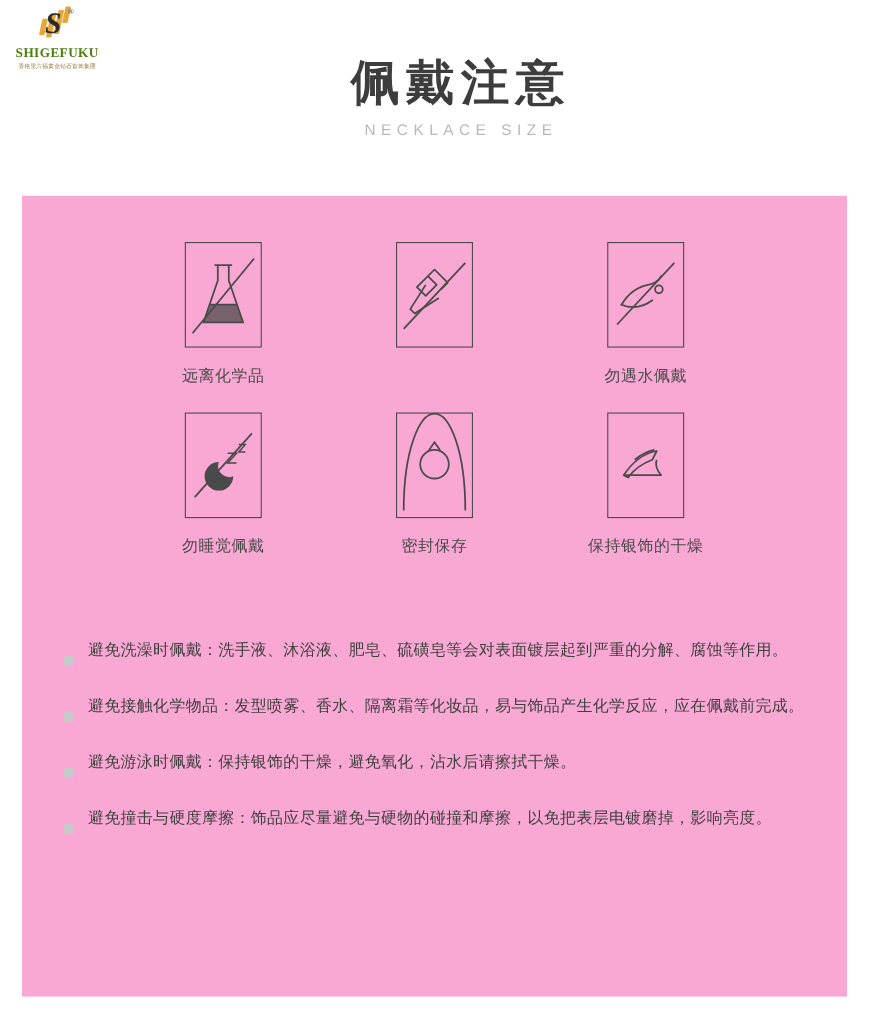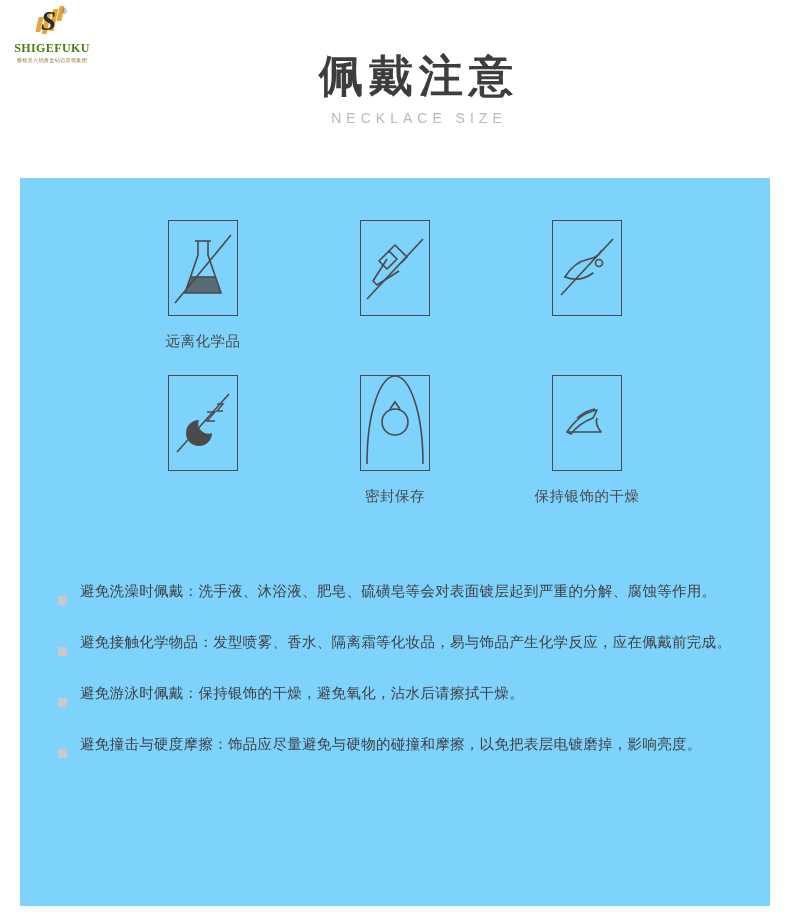--- a/index.html
+++ b/index.html
@@ -99,21 +99,21 @@
     letter-spacing: 5px;
   }
 
   
   .panel {
     position: absolute;
     left: 20px;
     top: 178px;
     width: 750px;
     height: 728px;
-    background: #7dd3fc;
+    background: #f9a8d4;
   }
 
   
   .icon-grid {
     position: absolute;
     left: 0;
     top: 42px;
     width: 750px;
     display: flex;
     flex-wrap: wrap;
@@ -229,39 +229,41 @@
         <div class="icon-box">
           <svg width="68" height="94" viewBox="0 0 68 94">
             <g fill="none" stroke="#4a4a4a" stroke-width="1.6" stroke-linecap="round">
               <path d="M12 56 c6 -10 14 -16 24 -18 c6 -1 10 -4 12 -8"></path>
               <path d="M12 56 c10 4 20 2 28 -4"></path>
               <circle cx="46" cy="42" r="3.5"></circle>
             </g>
             <line x1="8" y1="74" x2="60" y2="18" stroke="#4a4a4a" stroke-width="1.6"></line>
           </svg>
         </div>
+        <div class="icon-label">勿遇水佩戴</div>
       </div>
 
     </div>
 
     <div class="icon-row">
 
       <div class="icon-cell">
         <div class="icon-box">
           <svg width="68" height="94" viewBox="0 0 68 94">
             <g fill="#4a4a4a">
               <path d="M30 44 a13 13 0 1 0 13 13 a10 10 0 0 1 -13 -13 z"></path>
             </g>
             <g fill="none" stroke="#4a4a4a" stroke-width="1.4">
               <path d="M38 36 h8 l-8 9 h8"></path>
               <path d="M48 28 h6 l-6 7 h6"></path>
             </g>
             <line x1="8" y1="76" x2="60" y2="18" stroke="#4a4a4a" stroke-width="1.6"></line>
           </svg>
         </div>
+        <div class="icon-label">勿睡觉佩戴</div>
       </div>
 
       <div class="icon-cell">
         <div class="icon-box">
           <svg width="68" height="94" viewBox="0 0 68 94" style="overflow:visible">
             <g fill="none" stroke="#4a4a4a" stroke-width="1.6">
               <path d="M6 94 C6 40 20 6 34 6 C48 6 62 40 62 94" transform="translate(0,-6)"></path>
               <circle cx="34" cy="46" r="13"></circle>
               <path d="M29 33 l5 -7 l5 7"></path>
             </g>

